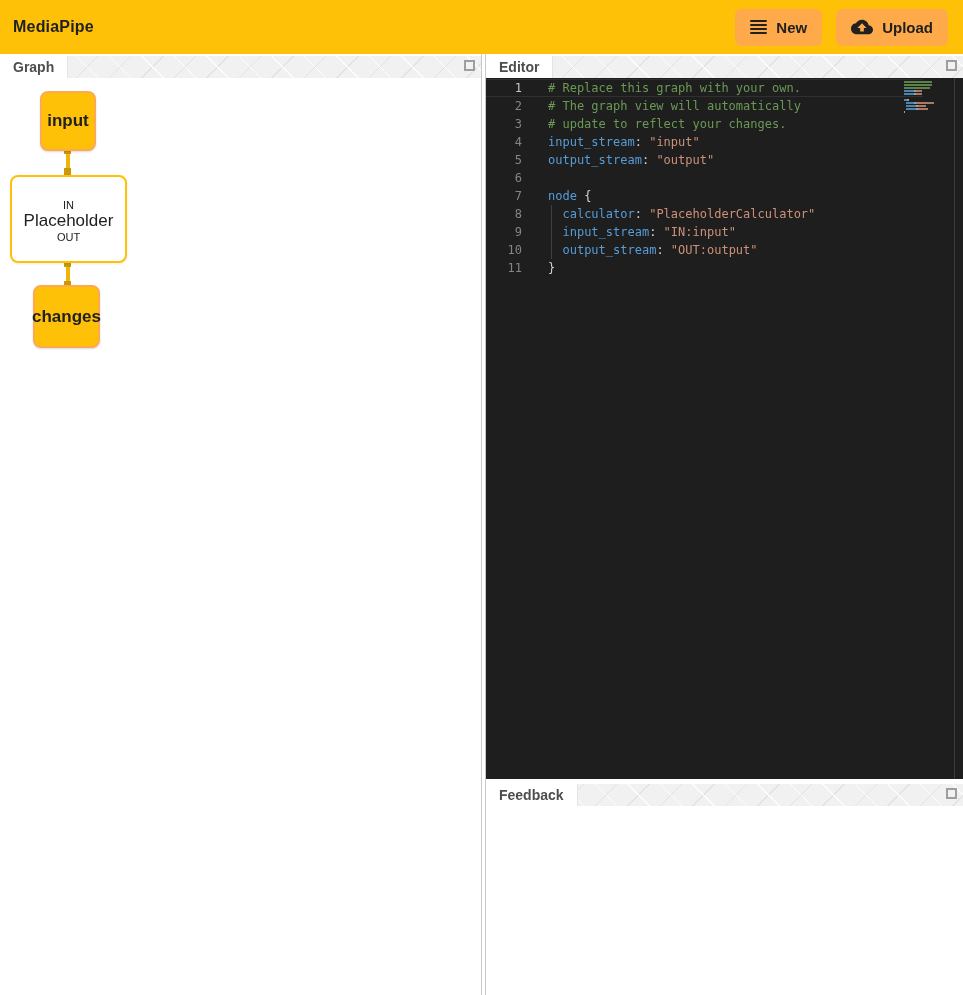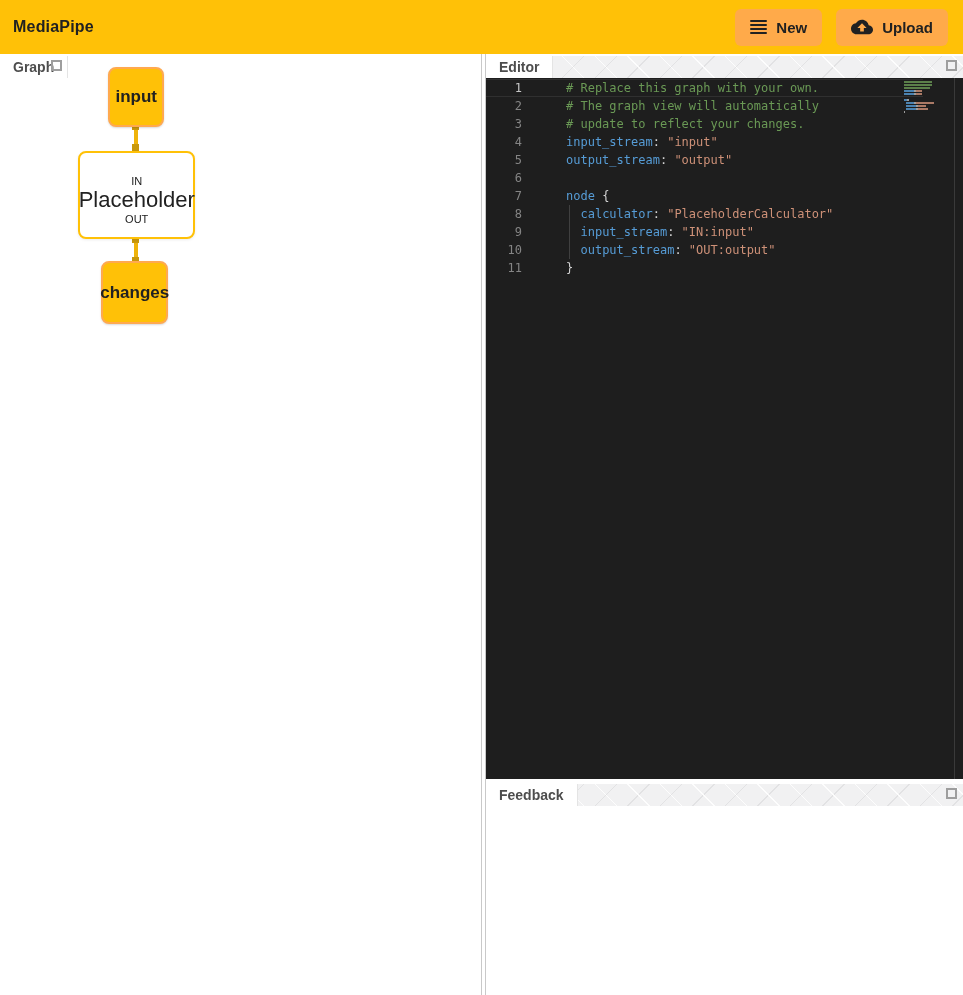--- a/index.html
+++ b/index.html
@@ -22,21 +22,21 @@
     display: flex; align-items: center; gap: 9px; padding: 0 15px;
     font-family: inherit; font-size: 15px; font-weight: bold; color: #212121;
     cursor: pointer;
   }
   .menu-icon { width: 17px; height: 14px; display: flex; flex-direction: column; justify-content: space-between; }
   .menu-icon i { display: block; height: 2.4px; background: #212121; border-radius: 1px; }
   .cloud-icon svg { display: block; }
 
   
   .main { display: flex; height: 941px; }
-  .left-panel  { width: 481px; display: flex; }
+  .left-panel  { width: 481px; display: flex; flex-direction: column; }
   .splitter    { width: 5px; background: #fff; border-left: 1px solid #c9c9c9; border-right: 1px solid #c9c9c9; }
   .right-panel { width: 477px; display: flex; flex-direction: column; }
 
   
   .tabbar {
     height: 22px; margin-top: 2px; position: relative; display: flex; flex: none;
     background-color: #f1f1f2;
     background-image:
       repeating-linear-gradient(45deg,  rgba(255,255,255,0.85) 0 1px, transparent 1px 23px),
       repeating-linear-gradient(135deg, rgba(214,214,216,0.55) 0 1px, transparent 1px 23px);
@@ -64,39 +64,39 @@
   }
   .input-node  { left: 40px; top: 13px;  width: 56px; height: 60px; }
   .output-node { left: 33px; top: 207px; width: 67px; height: 63px; }
   .calc-node {
     left: 10px; top: 97px; width: 117px; height: 88px;
     background: #fff; border: 2px solid #FFC107;
     flex-direction: column; justify-content: space-between; padding: 22px 0;
     box-shadow: 0 1px 3px rgba(0,0,0,0.08);
   }
   .port-label { font-size: 11px; color: #212121; }
-  .calc-label { font-size: 22px; color: #212121; }
+  .calc-label { font-size: 17px; color: #212121; }
   .edge { position: absolute; width: 4px; background: #EFB30A; left: 66px; }
   .edge-top    { top: 73px;  height: 24px; }
   .edge-bottom { top: 185px; height: 22px; }
   .connector { position: absolute; width: 7px; height: 7px; background: #C9980B; left: 64px; }
   .c1 { top: 69px; } .c2 { top: 90px; } .c3 { top: 182px; } .c4 { top: 203px; }
 
   
   .editor {
     height: 701px; flex: none; background: #1E1E1E; position: relative; overflow: hidden;
     font-family: "DejaVu Sans Mono", monospace; font-size: 12px; line-height: 18px;
     cursor: text;
   }
   .code-lines { position: absolute; top: 1px; left: 0; right: 40px; }
   .code-line { display: flex; height: 18px; white-space: pre; }
   .code-line.active { box-shadow: inset 0 1px 0 #303030, inset 0 -1px 0 #303030; }
   .line-num { width: 36px; flex: none; text-align: right; color: #858585; }
   .code-line.active .line-num { color: #C6C6C6; }
-  .line-content { margin-left: 44px; color: #D4D4D4; position: relative; }
+  .line-content { margin-left: 26px; color: #D4D4D4; position: relative; }
   .line-content.guide::before {
     content: ""; position: absolute; left: 3px; top: 0; bottom: 0; width: 1px; background: #404040;
   }
   .tk-comment { color: #6A9955; }
   .tk-key     { color: #569CD6; }
   .tk-str     { color: #CE9178; }
   .tk-punct   { color: #D4D4D4; }
   .tk-ws      { color: transparent; }
 
   .minimap { position: absolute; top: 3px; right: 23px; width: 36px; cursor: pointer; }

